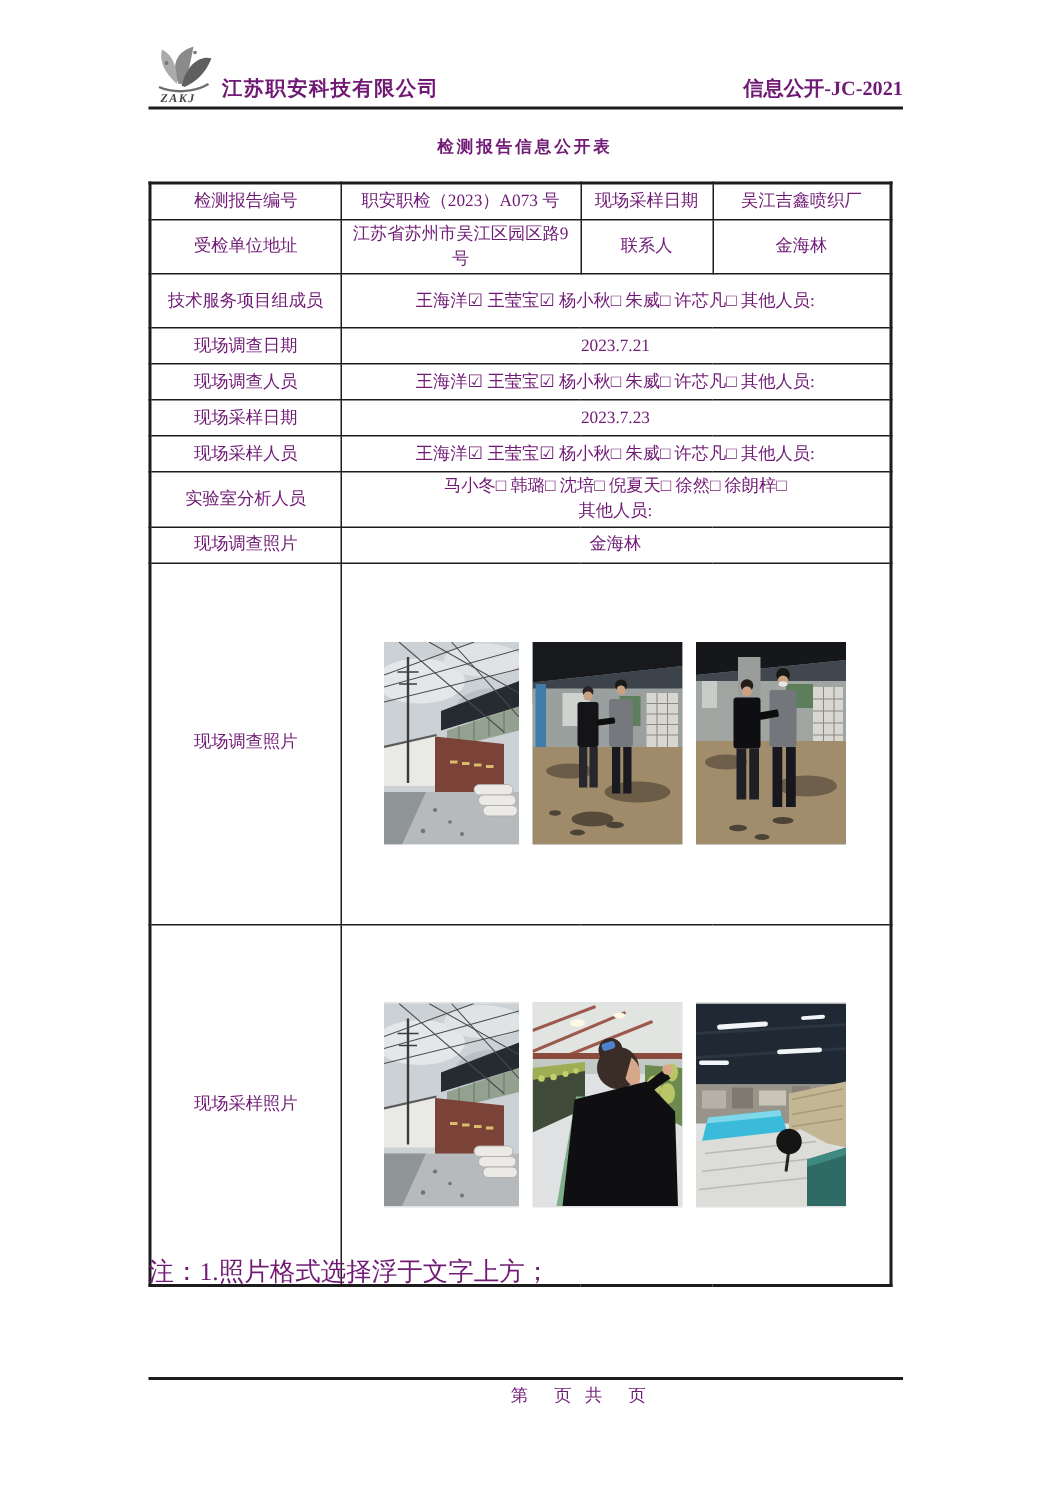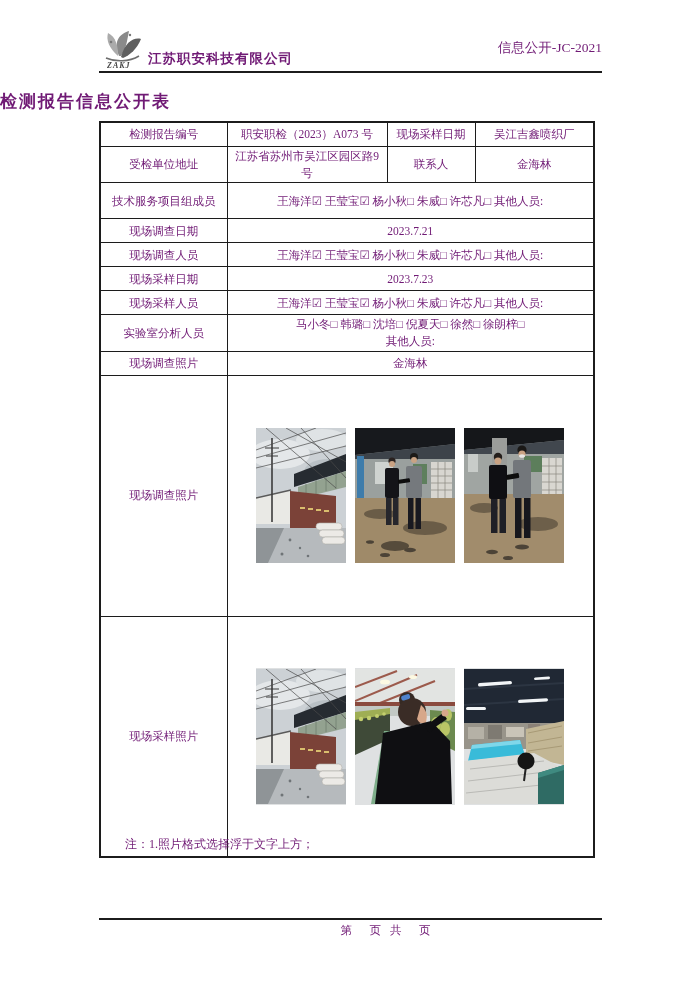--- a/index.html
+++ b/index.html
@@ -9,25 +9,25 @@
   }
   
   .header{
     position:absolute;left:99px;top:28px;width:503px;height:43px;
     border-bottom:2px solid #1c1c1c;
     display:flex;align-items:flex-end;justify-content:space-between;
   }
   .brand{display:flex;align-items:flex-end;gap:3px;}
   .brand svg{display:block;}
   .company{font-size:13.5px;font-weight:bold;letter-spacing:1px;padding-bottom:3px;}
-  .doc-code{font-size:13.5px;font-weight:normal;padding-bottom:14px;}
+  .doc-code{font-size:13.5px;font-weight:bold;padding-bottom:3px;}
   
   .title{
-    position:absolute;left:0;top:90px;width:100%;text-align:left;
-    font-size:17px;font-weight:bold;letter-spacing:2px;
+    position:absolute;left:0;top:90px;width:100%;text-align:center;
+    font-size:11px;font-weight:bold;letter-spacing:2px;
   }
   
   table.form{
     position:absolute;left:99px;top:121px;width:494px;
     border-collapse:collapse;table-layout:fixed;
     font-size:11.5px;line-height:1.45;
   }
   table.form{border:2px solid #1c1c1c;}
   table.form td{
     border:1px solid #1c1c1c;padding:1px 1px;
@@ -38,21 +38,21 @@
   td.addr{padding:1px 8px;margin-left:29px;}
   tr.h21 td{height:21px;}
   tr.h35 td{height:33px;}
   tr.hphoto1 td{height:238px;}
   tr.hphoto2 td{height:237px;}
   .photo-strip{
     display:flex;align-items:center;justify-content:center;gap:9px;height:100%;
   }
   .photo{display:block;background:#dfe1e2;}
   
-  .note{position:absolute;left:99px;top:836px;font-size:12px;padding-left:26px;}
+  .note{position:absolute;left:99px;top:836px;font-size:17px;}
   .footer-rule{position:absolute;left:99px;top:918px;width:503px;border-top:2px solid #1c1c1c;}
   .footer-text{position:absolute;left:0;top:923px;width:100%;text-align:center;font-size:11.5px;letter-spacing:3px;margin-left:37px;}
   .hidden-defs{position:absolute;width:0;height:0;overflow:hidden;}
 </style>
 </head>
 <body>
 
 <svg class="hidden-defs" aria-hidden="true">
   <defs>
 

